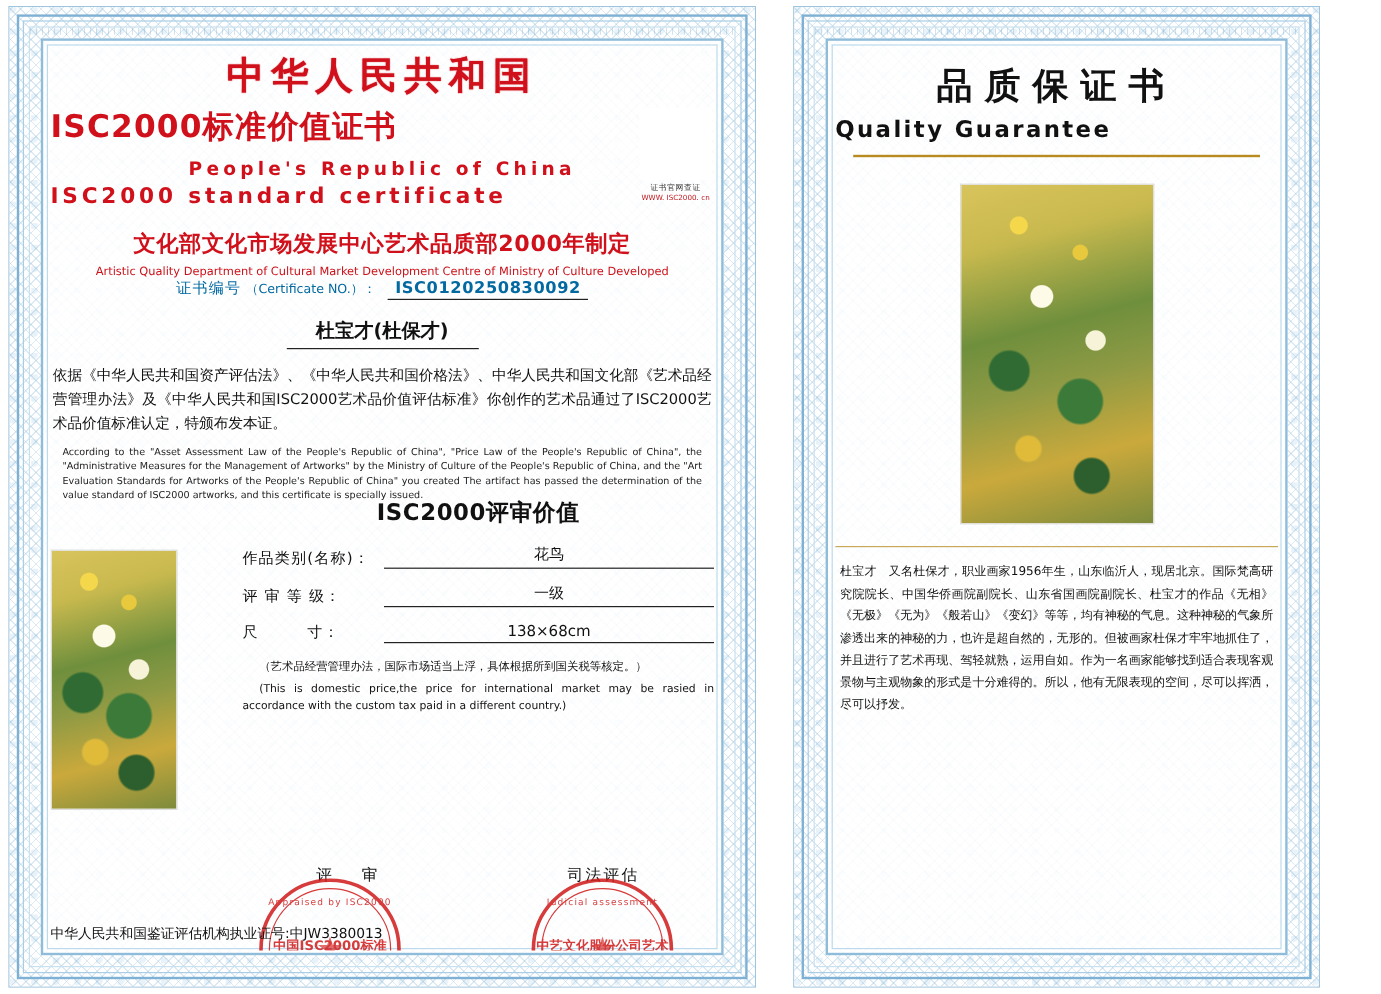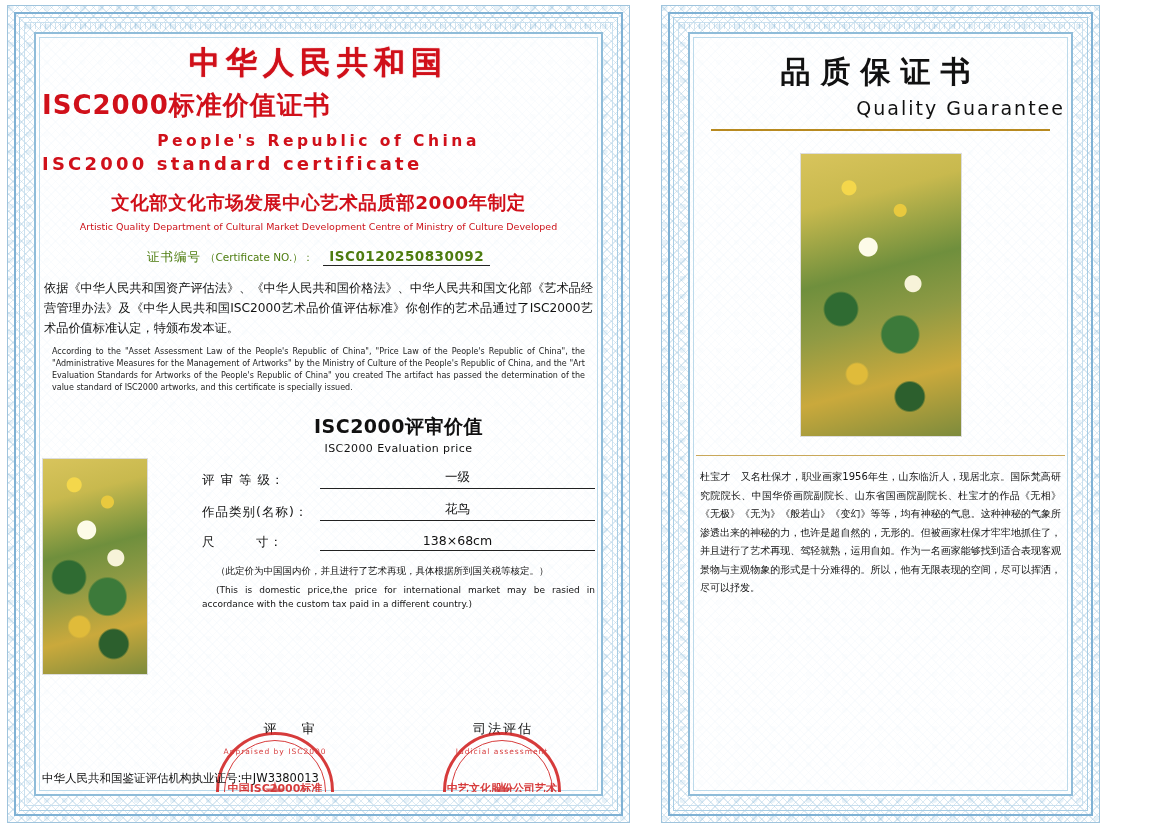--- a/index.html
+++ b/index.html
@@ -127,24 +127,23 @@
     background-image:
       repeating-linear-gradient(0deg,#111 0 3px,#fff 3px 6px),
       repeating-linear-gradient(90deg,#111 0 3px,rgba(255,255,255,0) 3px 6px);
     background-blend-mode:screen;
     border:1px solid #fff;
   }
   .qr-cap{font-size:6.5px;color:#333;margin-top:2px;letter-spacing:.5px;}
   .qr-url{font-size:6px;color:#c0171d;margin-top:1px;}
 
   .row-no{
-    margin-top:16px;
     text-align:center;
     font-size:12.5px;
-    color:#4d7c0f;
+    color:#0369a1;
   }
   .row-no .lbl{letter-spacing:1px;}
   .row-no .en{font-size:10.5px;}
   .row-no .val{
     display:inline-block;
     min-width:150px;
     margin-left:6px;
     font-weight:bold;
     font-size:13.5px;
     letter-spacing:.5px;
@@ -301,23 +300,23 @@
   
   .r-title{
     text-align:center;
     font-size:30px;
     font-weight:bold;
     letter-spacing:10px;
     color:#111;
     margin-top:14px;
   }
   .r-title-en{
-    text-align:right;
+    text-align:left;
     font-size:19px;
-    font-weight:normal;
+    font-weight:bold;
     letter-spacing:2px;
     color:#111;
     margin-top:4px;
   }
   .r-rule{
     margin:10px auto 0 auto;
     width:92%;
     height:2px;
     background:#b88a20;
   }
@@ -354,58 +353,63 @@
     <div class="border-c"></div>
     <div class="inner-frame"></div>
 
     <div class="content">
 
       <div class="l-title1">中华人民共和国</div>
       <div class="l-title2">ISC2000标准价值证书</div>
       <div class="l-title3">People's Republic of China</div>
       <div class="l-title4">ISC2000 standard certificate</div>
 
+      <div class="qr-box">
+        <div class="qr"></div>
+        <div class="qr-cap">证书官网查证</div>
+        <div class="qr-url">WWW. ISC2000. cn</div>
+      </div>
 
       <div class="l-title5">文化部文化市场发展中心艺术品质部2000年制定</div>
       <div class="l-title6">Artistic Quality Department of Cultural Market Development Centre of Ministry of Culture Developed</div>
 
       <div class="row-no">
         <span class="lbl">证书编号</span>
         <span class="en">（Certificate NO.）：</span>
         <span class="val">ISC0120250830092</span>
       </div>
 
+      <div class="artist-name">杜宝才(杜保才)</div>
 
       <div class="para-cn">依据《中华人民共和国资产评估法》、《中华人民共和国价格法》、中华人民共和国文化部《艺术品经营管理办法》及《中华人民共和国ISC2000艺术品价值评估标准》你创作的艺术品通过了ISC2000艺术品价值标准认定，特颁布发本证。</div>
       <div class="para-en">According to the "Asset Assessment Law of the People's Republic of China", "Price Law of the People's Republic of China", the "Administrative Measures for the Management of Artworks" by the Ministry of Culture of the People's Republic of China, and the "Art Evaluation Standards for Artworks of the People's Republic of China" you created The artifact has passed the determination of the value standard of ISC2000 artworks, and this certificate is specially issued.</div>
 
       <div class="artwork-left">
         <div class="art-img"></div>
       </div>
 
       <div class="eval-wrap">
         <div class="eval-title">ISC2000评审价值</div>
-        <div class="eval-title-en">ISC2000 Evaluation price</div>
 
         <div class="fields">
+          <div class="field">
+            <span class="fl">作品类别(名称)：</span>
+            <span class="fv">花鸟</span>
+          </div>
           <div class="field">
             <span class="fl">评 审 等 级：</span>
             <span class="fv">一级</span>
-          </div>
-          <div class="field">
-            <span class="fl">作品类别(名称)：</span>
-            <span class="fv">花鸟</span>
           </div>
           <div class="field">
             <span class="fl">尺　　　寸：</span>
             <span class="fv">138×68cm</span>
           </div>
         </div>
 
-        <div class="note-cn">（此定价为中国国内价，并且进行了艺术再现，具体根据所到国关税等核定。）</div>
+        <div class="note-cn">（艺术品经营管理办法，国际市场适当上浮，具体根据所到国关税等核定。）</div>
         <div class="note-en">(This is domestic price,the price for international market may be rasied in accordance with the custom tax paid in a different country.)</div>
       </div>
 
       <div class="signrow">
         <div class="signcol">
           <div class="sl">评　审</div>
           <div class="stamp s-left">
             <div class="arc">Appraised by ISC2000</div>
             <div class="star">★</div>
             <div class="l1">中国ISC2000标准</div>

